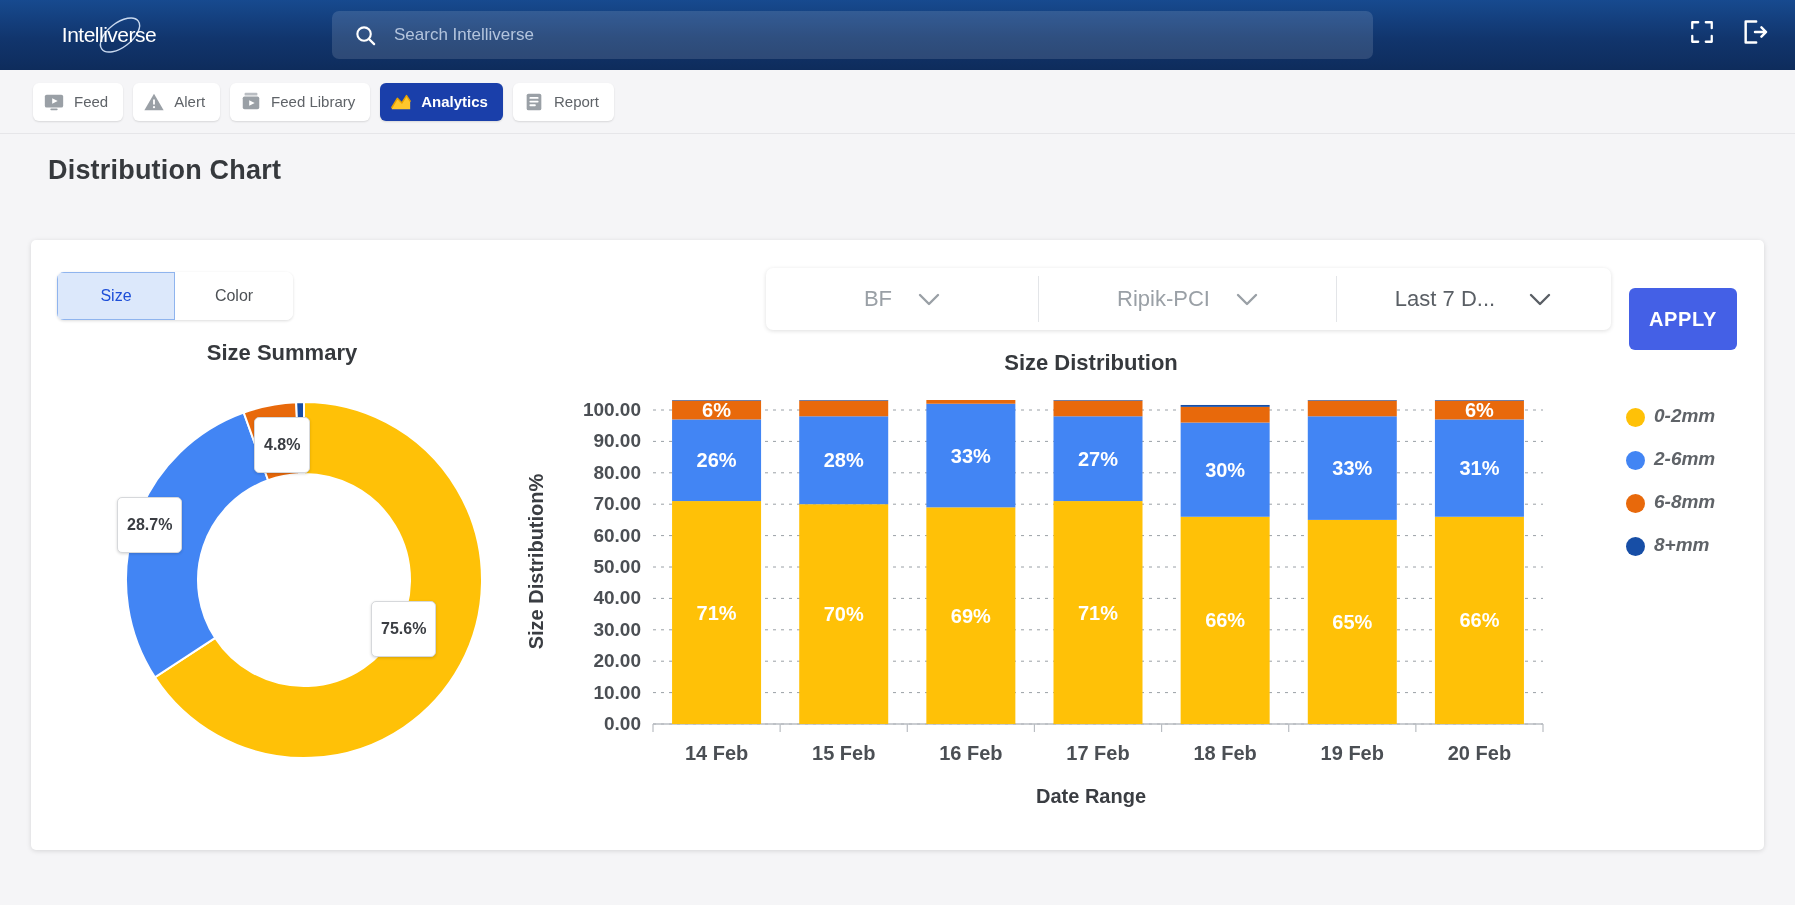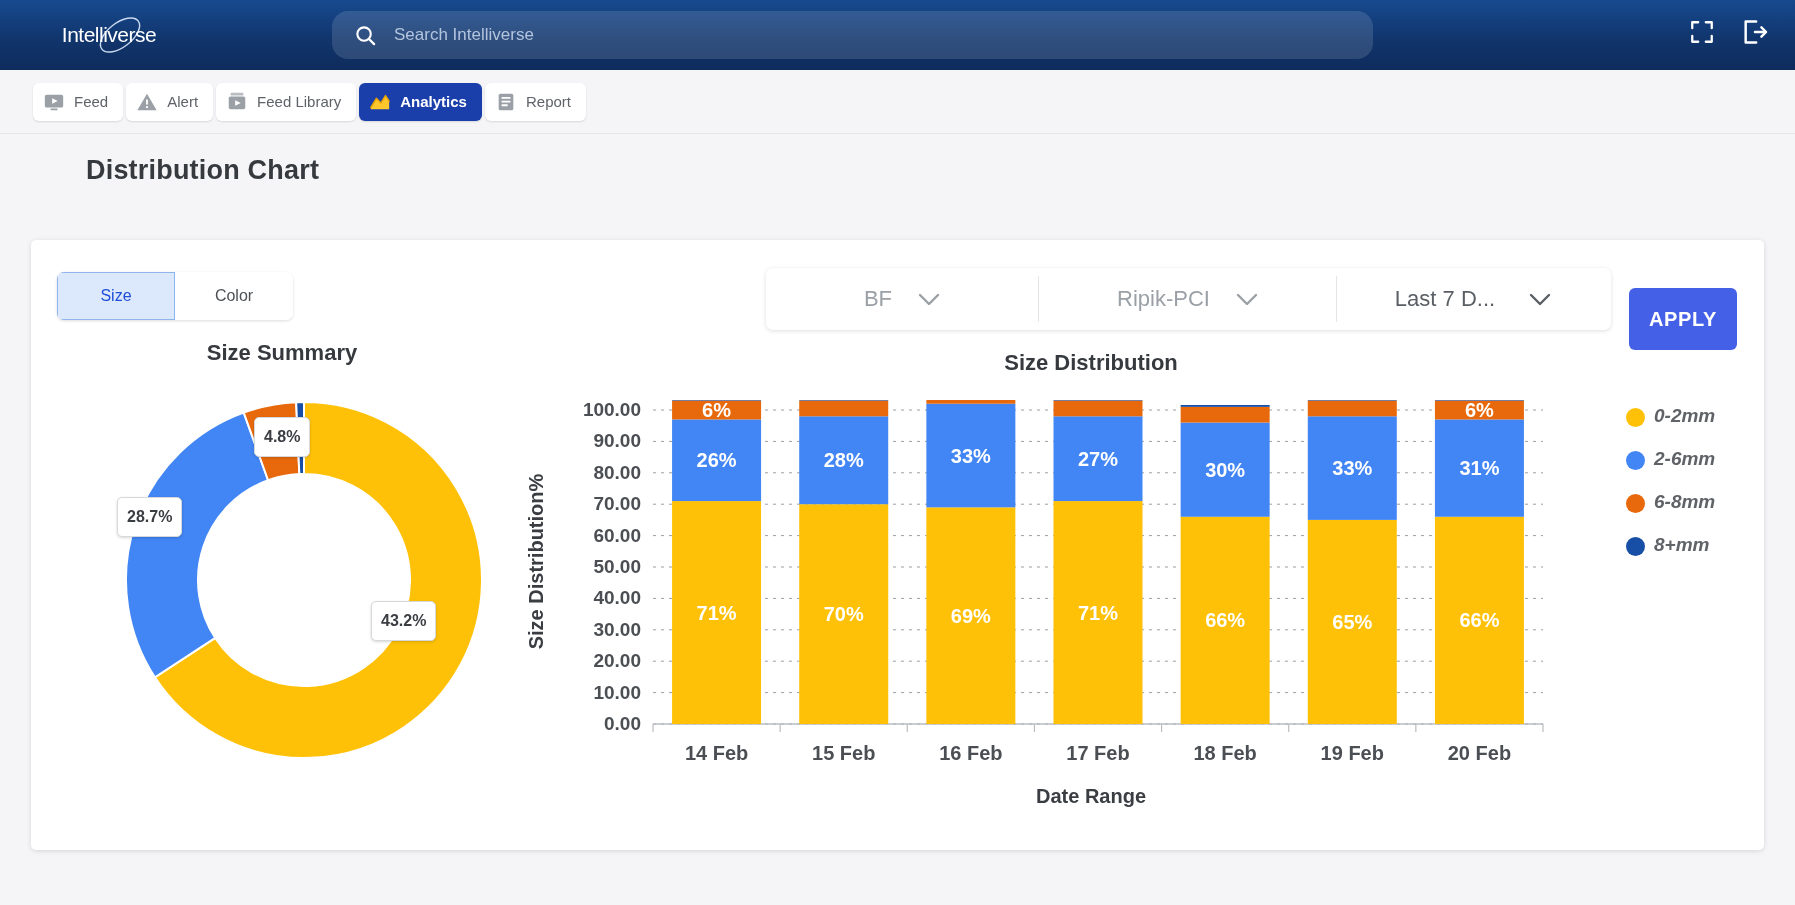--- a/index.html
+++ b/index.html
@@ -25,51 +25,51 @@
     color: #ffffff; font-size: 21px; letter-spacing: -0.5px;
     font-weight: 400; position: relative; z-index: 2;
   }
   .brand-swoosh {
     position: absolute; left: 50px; top: 0px; width: 72px; height: 46px;
     z-index: 1; pointer-events: none;
   }
   .searchbox {
     position: absolute; left: 332px; top: 11px; width: 1041px; height: 48px;
     background: rgba(255,255,255,0.13);
-    border-radius: 16px;
+    border-radius: 7px;
     display: flex; align-items: center; padding-left: 22px; gap: 17px;
   }
   .search-ph { color: #b3c4dd; font-size: 17px; }
   .topicons {
     position: absolute; right: 26px; top: 18px; display: flex; gap: 26px; align-items: center;
   }
   .topicons svg { display: block; }
 
   
   .tabbar {
     position: absolute; left: 0; top: 70px; width: 1795px; height: 64px;
     background: #f5f5f7;
-    display: flex; align-items: center; padding-left: 33px; gap: 3px;
+    display: flex; align-items: center; padding-left: 33px; gap: 10px;
     border-bottom: 1px solid #e6e6e9;
   }
   .tab {
     height: 38px; border-radius: 6px; background: #ffffff;
     display: flex; align-items: center; gap: 9px;
     padding: 0 15px 0 10px;
     box-shadow: 0 1px 2px rgba(0,0,0,0.12);
     font-size: 15px; color: #5f6368; cursor: pointer;
   }
   .tab.active { background: #1a3faa; color: #ffffff; font-weight: bold; }
   .tab-ic { width: 22px; height: 22px; display: block; flex: 0 0 auto; }
 
   
   .page-head {
     position: absolute; left: 0; top: 134px; width: 1795px; height: 72px;
     background: #f5f5f7;
-    display: flex; align-items: center; padding-left: 86px; text-align: right;
+    display: flex; align-items: center; padding-left: 48px; text-align: right;
   }
   .page-title { font-size: 27px; font-weight: bold; color: #36393d; letter-spacing: 0.2px; }
 
   
   .card {
     position: absolute; left: 31px; top: 240px; width: 1733px; height: 610px;
     background: #ffffff; border-radius: 5px;
     box-shadow: 0 1px 5px rgba(0,0,0,0.13);
   }
   .pagebg {
@@ -114,21 +114,21 @@
   }
 
   
   .donut-title {
     position: absolute; left: 56px; top: 100px; width: 390px;
     text-align: center; font-size: 22px; font-weight: bold; color: #36393d;
   }
   .donut-wrap { position: absolute; left: 78px; top: 145px; width: 390px; height: 390px; }
   .pill {
     position: absolute; background: #ffffff; border: 1px solid #d6d8db;
-    border-radius: 5px; padding: 10px 9px; font-size: 16px; font-weight: bold;
+    border-radius: 5px; padding: 18px 9px; font-size: 16px; font-weight: bold;
     color: #3a3d42; box-shadow: 0 1px 3px rgba(0,0,0,0.16); white-space: nowrap;
   }
 
   
   .bar-title {
     position: absolute; left: 750px; top: 110px; width: 620px;
     text-align: center; font-size: 22px; font-weight: bold; color: #36393d;
   }
   .ylabel {
     position: absolute; left: 505px; top: 310px;
@@ -264,21 +264,21 @@
   <button class="apply-btn">APPLY</button>
 
   <div class="donut-title">Size Summary</div>
   <div class="donut-wrap">
     <svg id="donut-svg" width="390" height="390" viewBox="0 0 390 390">
         <path d="M195 17 A178 178 0 1 1 45.92000887249881 292.2581937187 L106.222027755533 252.91780075383258 A106 106 0 1 0 195 89 Z" fill="#FFC107" stroke="#ffffff" stroke-width="2"></path>
         <path d="M45.92000887249881 292.2581937187 A178 178 0 0 1 134.70465019633798 27.52322312614794 L159.09378045399902 95.26663849085213 A106 106 0 0 0 106.222027755533 252.91780075383258 Z" fill="#4285F4" stroke="#ffffff" stroke-width="2"></path>
         <path d="M134.70465019633798 27.52322312614794 A178 178 0 0 1 187.17367493941987 17.172137627293807 L190.3393794583062 89.10250892411878 A106 106 0 0 0 159.09378045399902 95.26663849085213 Z" fill="#E8690B" stroke="#ffffff" stroke-width="2"></path>
         <path d="M187.17367493941987 17.172137627293807 A178 178 0 0 1 194.9999999999998 17 L194.9999999999999 89 A106 106 0 0 0 190.3393794583062 89.10250892411878 Z" fill="#174EA6" stroke="#ffffff" stroke-width="2"></path>
       </svg>
-    <div class="pill" id="pill0" style="left:262px; top:216px;">43.2%</div>
+    <div class="pill" id="pill0" style="left:262px; top:216px;">75.6%</div>
     <div class="pill" id="pill1" style="left:8px; top:112px;">28.7%</div>
     <div class="pill" id="pill2" style="left:145px; top:32px;">4.8%</div>
   </div>
 
   <div class="bar-title">Size Distribution</div>
   <div class="ylabel">Size Distribution%</div>
   <div class="xlabel">Date Range</div>
   <div class="plot">
     <svg id="bar-svg" width="1000" height="380" viewBox="0 0 1000 380">
         <line x1="92" y1="324" x2="982" y2="324" stroke="#9aa0a6" stroke-width="1" stroke-dasharray="3 5"></line>

